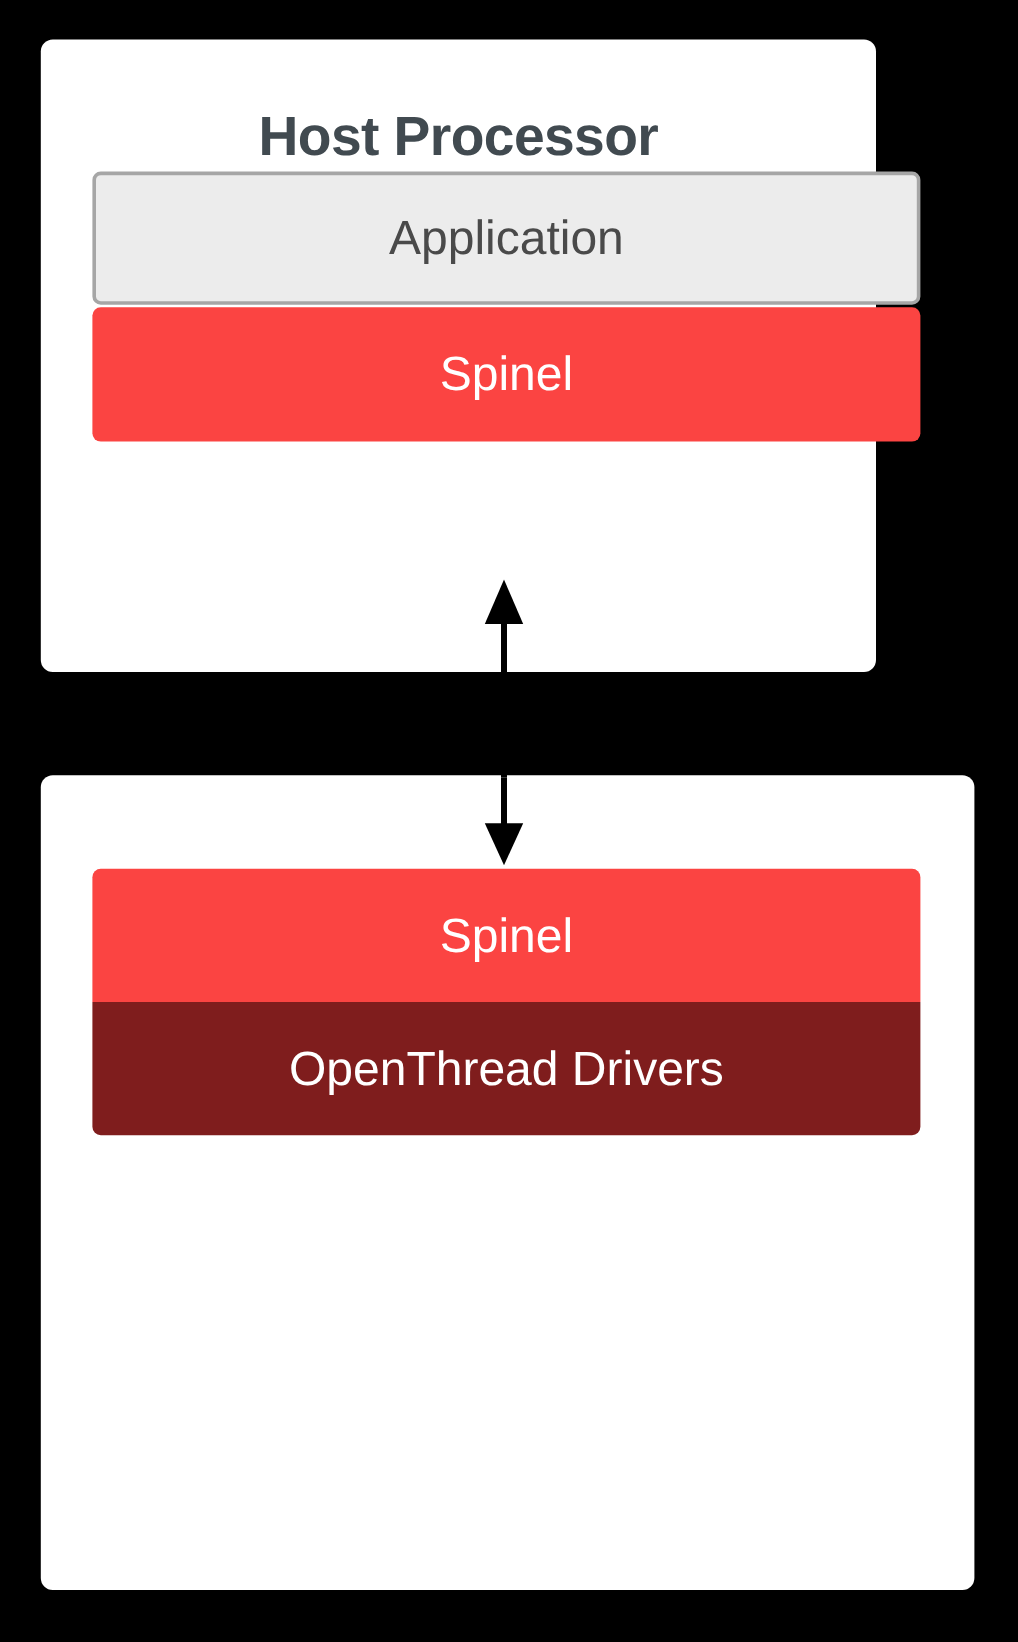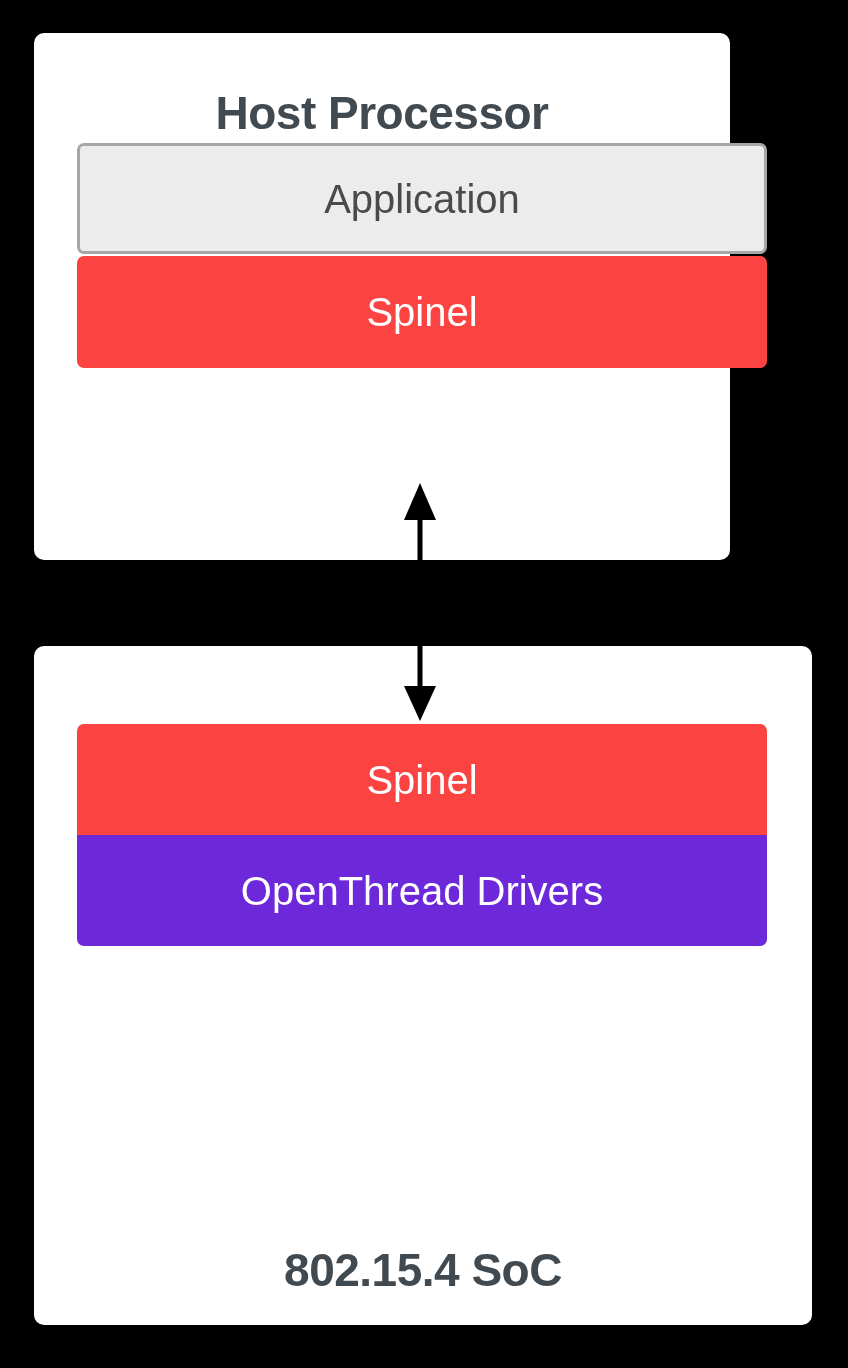--- a/index.html
+++ b/index.html
@@ -138,27 +138,26 @@
   <div class="card" id="soc-card">
 
     <div class="stack" id="soc-stack">
 
       <div class="layer solid r-top" style="background:#fb4442;">
         <span>Spinel</span>
       </div>
 
 
 
-      <div class="layer solid r-bottom" style="background:#6d28d9;">
+      <div class="layer solid r-bottom" style="background:#7f1d1d;">
         <span>OpenThread Drivers</span>
       </div>
 
     </div>
 
-    <div class="card-title" id="soc-title">802.15.4 SoC</div>
   </div>
 
   <svg class="arrow-svg" viewBox="0 0 848 1368">
 
     <g>
       <rect x="417.5" y="512" width="5" height="136" fill="#000000"></rect>
       <polygon points="420,483 404,520 436,520" fill="#000000"></polygon>
     </g>
 
     <g>

